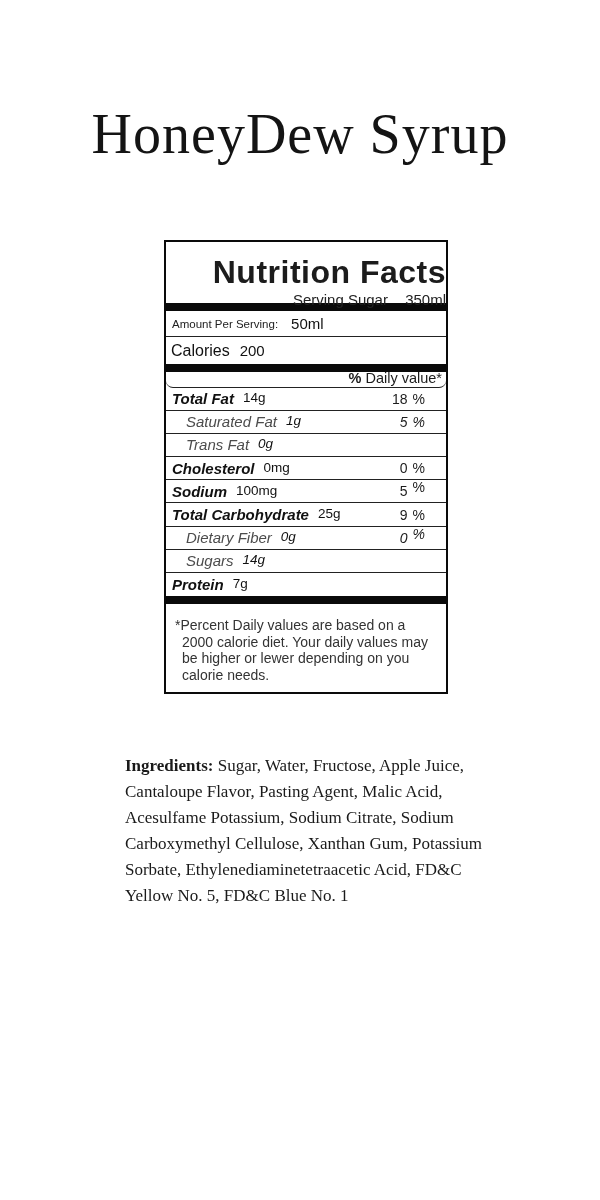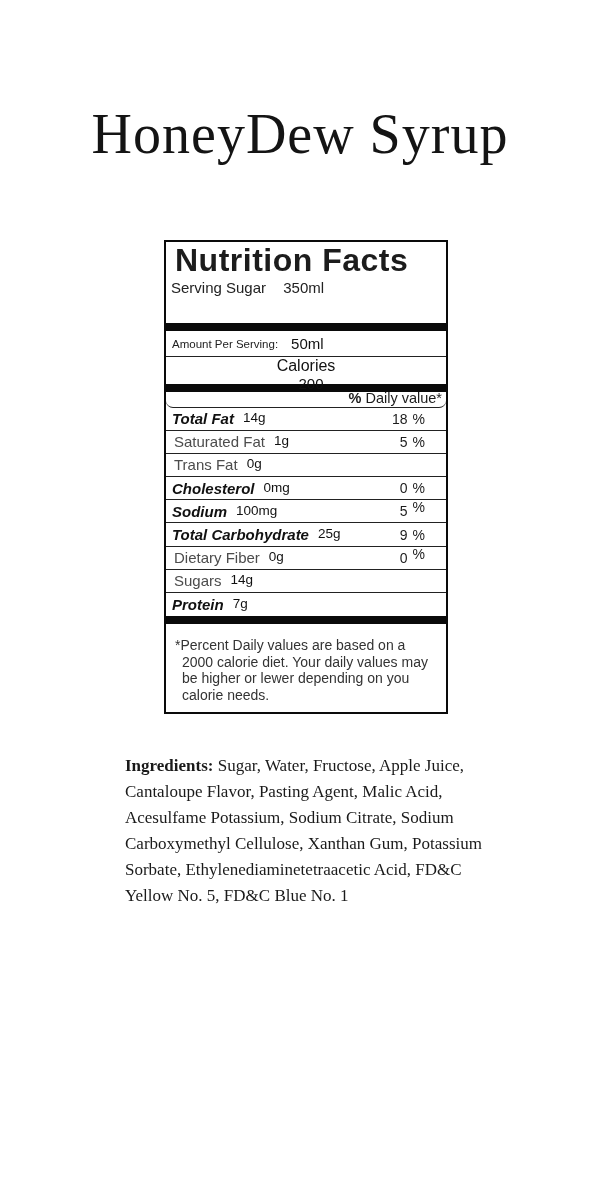--- a/index.html
+++ b/index.html
@@ -13,48 +13,48 @@
     position:absolute; top:101px; left:0; width:600px;
     text-align:center; font-family:"Liberation Serif", serif;
     font-size:56px; font-weight:400; letter-spacing:1px; color:#141414;
     line-height:1.2;
   }
   
   .nf-panel {
     position:absolute; left:164px; top:240px; width:284px;
     border:2px solid #0a0a0a; background:#fff;
   }
-  .nf-header { height:81px; padding-top:0; }
+  .nf-header { height:61px; padding-top:12px;text-align:right; }
   .nf-title {
     margin-left:9px; font-size:32px; font-weight:bold;
     letter-spacing:0.5px; line-height:36px; color:#1c1c1c;
   }
   .nf-serving { margin-left:5px; margin-top:1px; font-size:15px; color:#222; }
   .nf-serving .sv { margin-left:13px; }
   .bar { height:8px; background:#0a0a0a; }
   .aps-row {
     height:26px; display:flex; align-items:center; padding:0 6px;
     border-bottom:1.5px solid #222;
   }
   .aps-label { font-size:11.5px; color:#222; }
   .aps-value { font-size:15px; margin-left:13px; color:#111; }
-  .cal-row { height:27px; display:flex; align-items:center; padding:0 5px;flex-direction:column; }
+  .cal-row { height:27px; display:flex; align-items:center; padding:0 5px; }
   .cal-label { font-size:16px; color:#111; }
   .cal-value { font-size:15px; margin-left:10px; color:#111; }
   .dvh-row {
     height:15.5px; line-height:13px; text-align:right; padding-right:4px;
     font-size:14.5px; border-bottom:1.5px solid #222; color:#1c1c1c;border-radius:7px;
   }
   .dvh-pct { font-weight:bold; }
   .nrow {
     height:23.2px; display:flex; align-items:center; padding-left:6px;
     border-bottom:1.5px solid #222;
   }
   .nrow:last-child { border-bottom:none; }
-  .nrow.indent { padding-left:8px; }
+  .nrow.indent { padding-left:20px;font-style:italic; }
   .nrow .lbl { font-size:15px; color:#111; }
   .nrow.bold .lbl { font-weight:bold;font-style:italic; }
   .nrow.indent .lbl { color:#4c4c4c; }
   .nrow .val { font-size:13.5px; margin-left:9px; position:relative; top:-1px; color:#111; }
   .nrow .dv { margin-left:auto; padding-right:21px; font-size:14px; display:flex; color:#1c1c1c; }
   .nrow .dv .pct { margin-left:5px; }
   .nrow .dv .pct.raised { position:relative; top:-4px; }
   .nf-footnote {
     padding:13px 6px 9px 16px; font-size:14px; line-height:16.5px;
     color:#333; text-indent:-7px;

